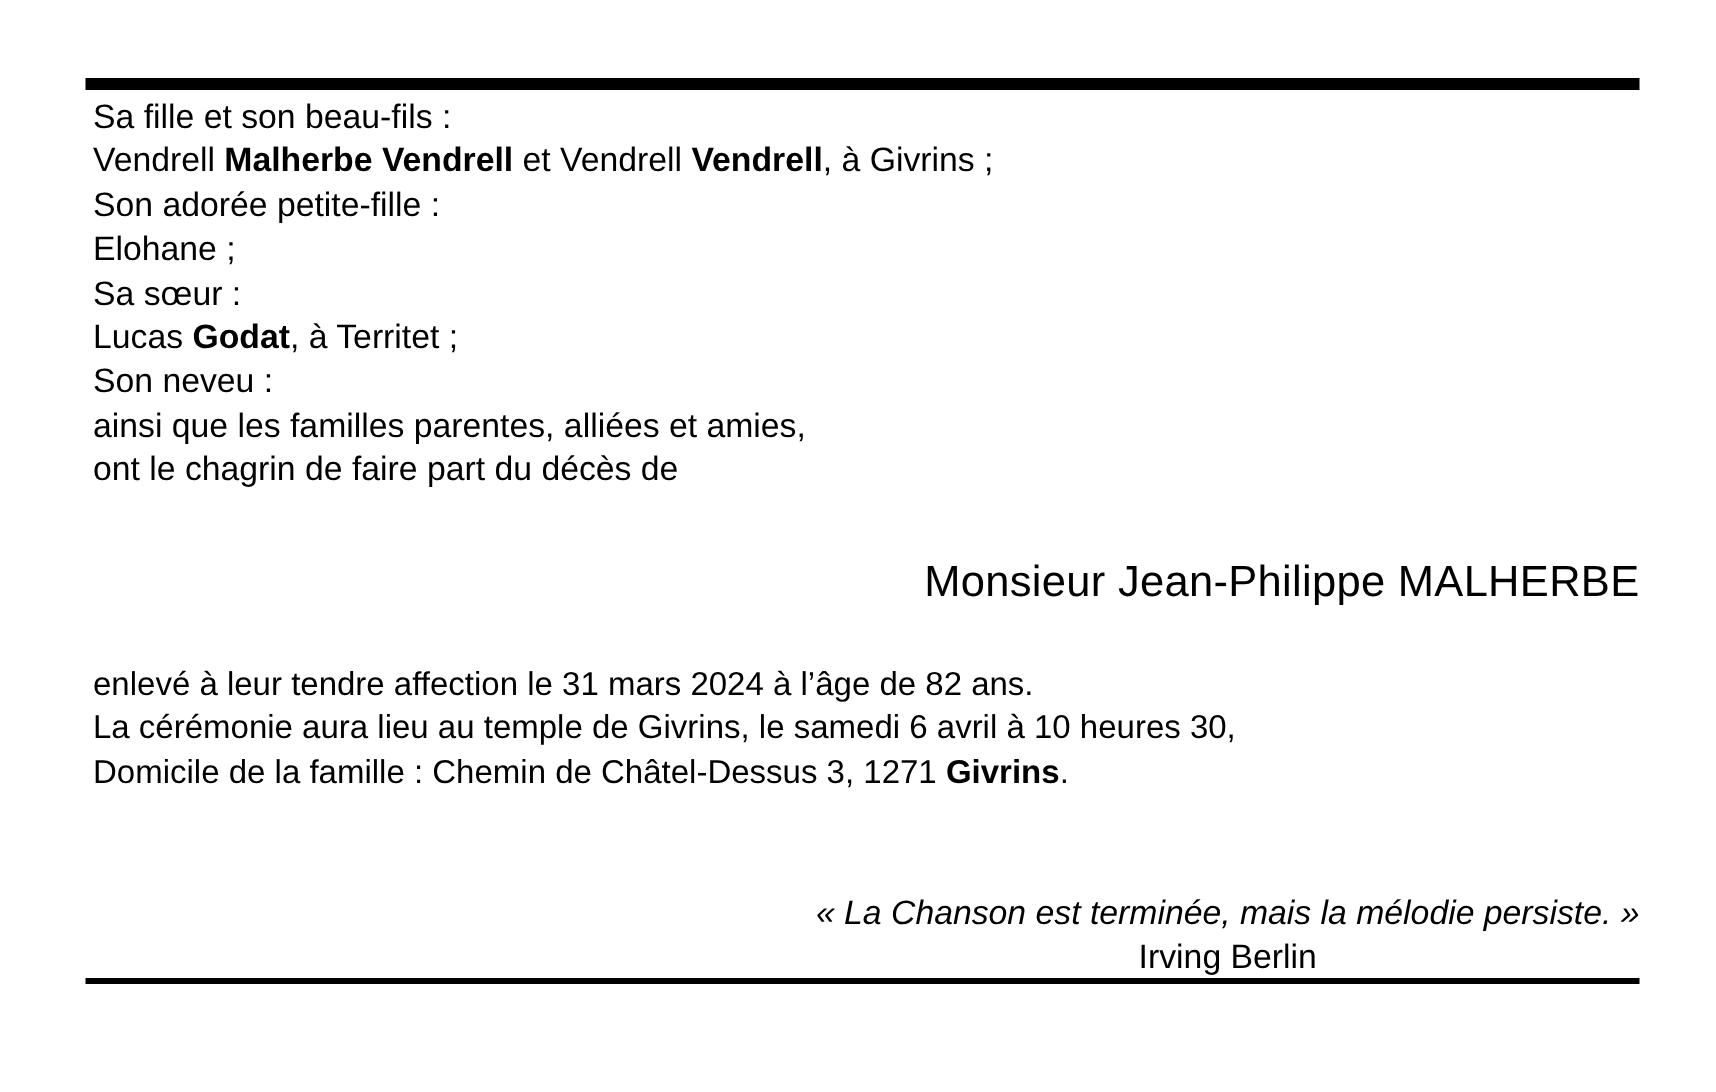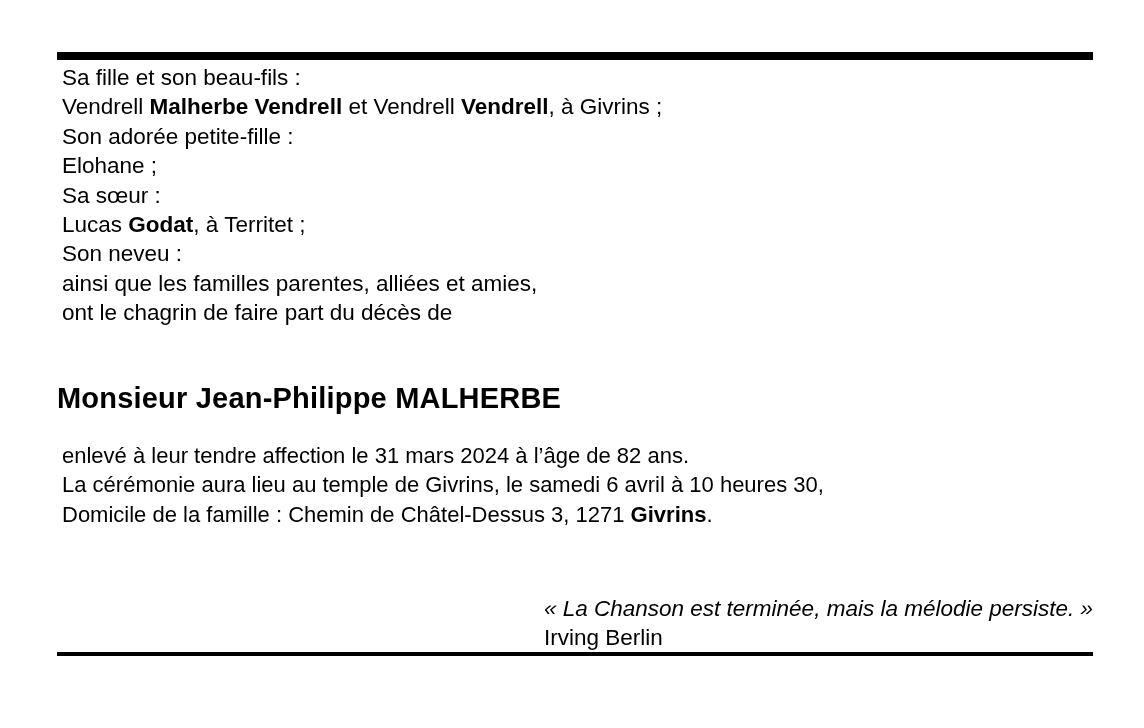--- a/index.html
+++ b/index.html
@@ -35,42 +35,42 @@
     position: absolute;
     left: 62px;
     top: 63px;
     font-size: 22.5px;
     line-height: 29.4px;
     white-space: nowrap;
   }
   .deceased-title {
     position: absolute;
     left: 57px;
-    top: 381px;
+    top: 371px;
     width: 1036px;
     margin: 0;
-    text-align: left;
+    text-align: right;
     font-size: 29px;
     line-height: 34px;
-    font-weight: 700;
+    font-weight: 400;
     letter-spacing: 0.2px;
   }
   .details-block {
     position: absolute;
     left: 62px;
     top: 441px;
     font-size: 22px;
     line-height: 29.4px;
     white-space: nowrap;
   }
   .quote-block {
     position: absolute;
     right: 51px;
     top: 594px;
-    text-align: left;
+    text-align: center;
     font-size: 22.5px;
     line-height: 29px;
     white-space: nowrap;
   }
   .quote-line {
     font-style: italic;
   }
   .b {
     font-weight: 700;
   }

